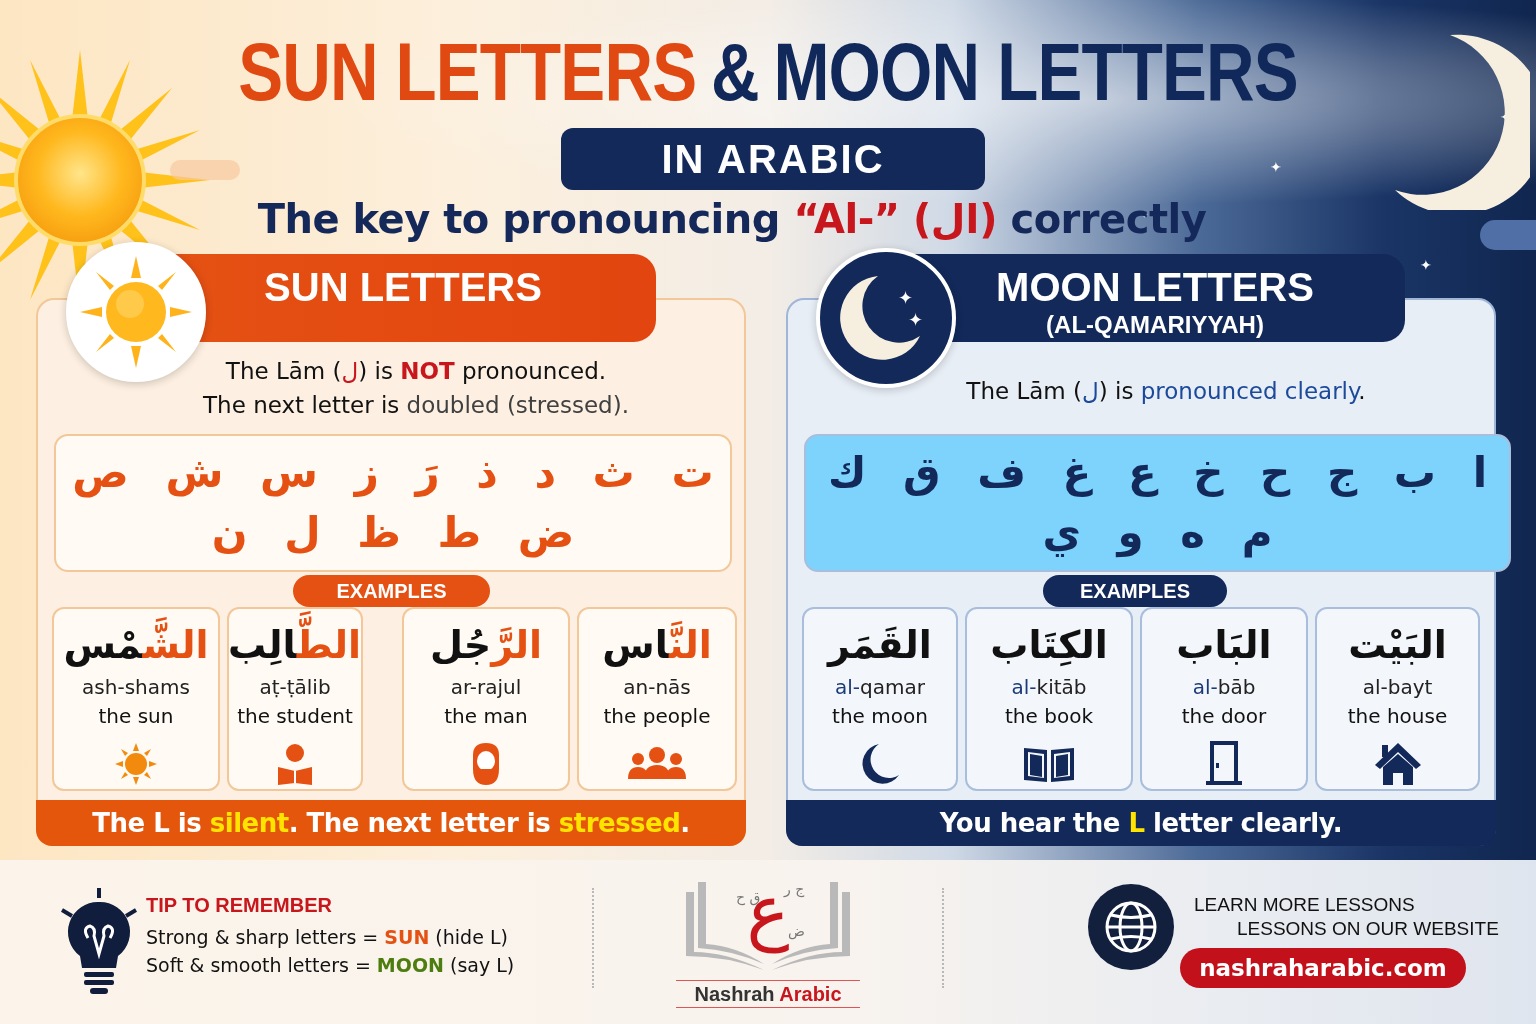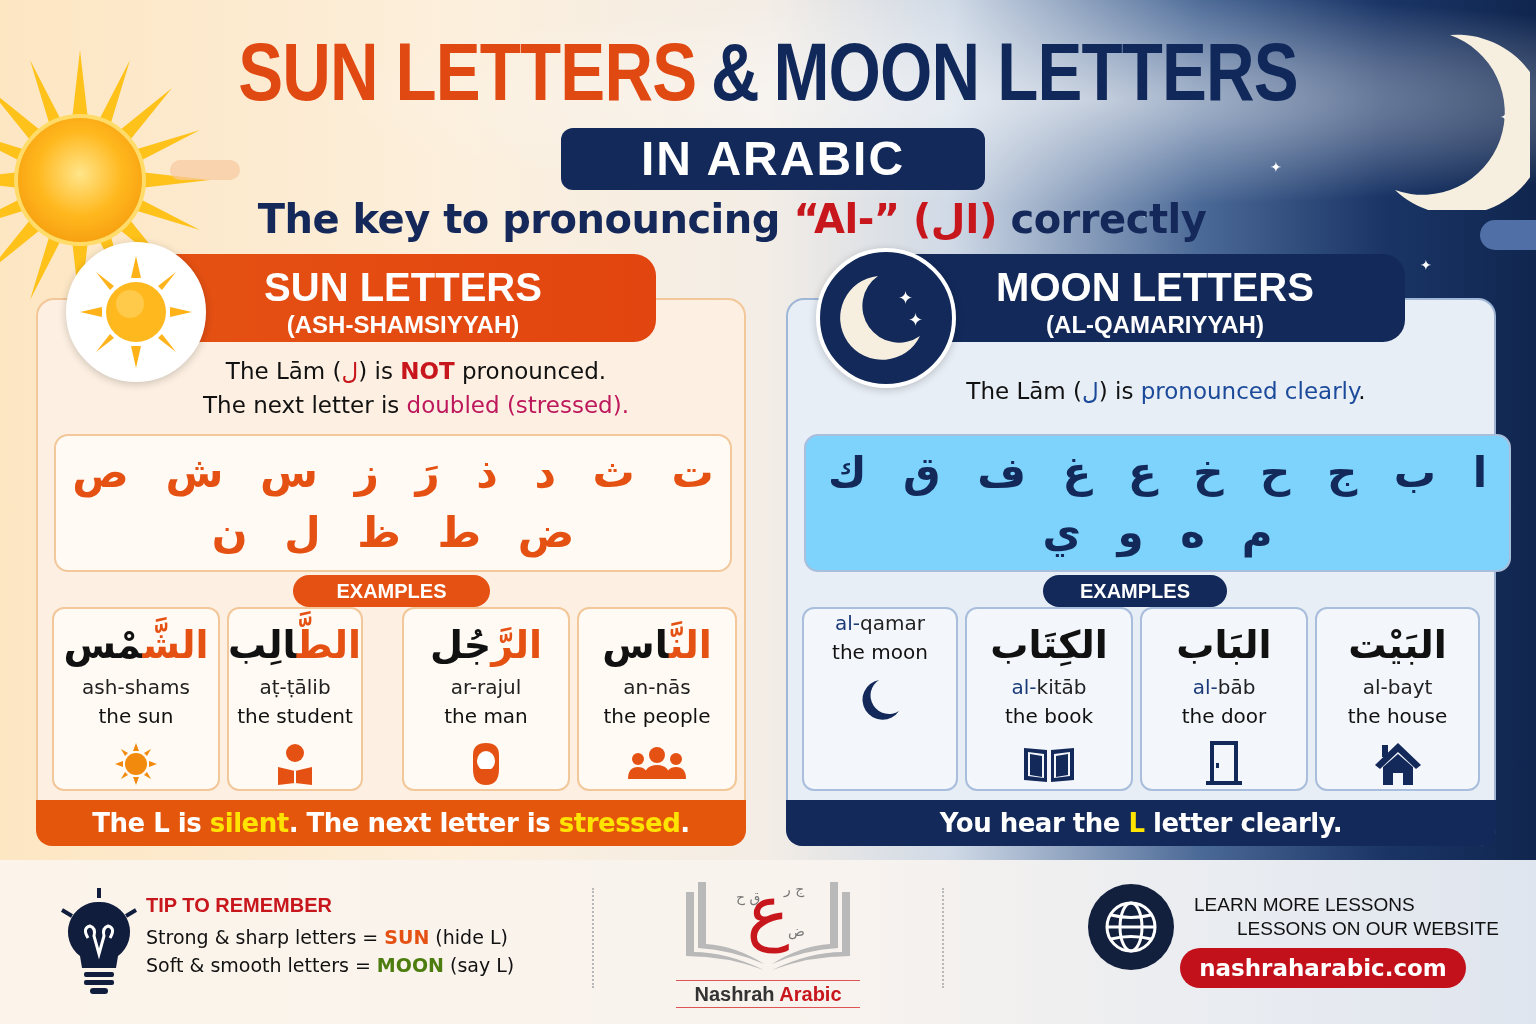--- a/index.html
+++ b/index.html
@@ -31,21 +31,21 @@
       font-size: 82px; letter-spacing: -1px; line-height: 100px;
       transform: scaleX(0.82); transform-origin: 50% 50%;
     }
     .title .sun-word { color: #e04a12; }
     .title .amp { color: #10285a; margin: 0 18px; }
     .title .moon-word { color: #10285a; }
 
     .in-arabic {
       position: absolute; left: 561px; top: 128px; width: 424px; height: 62px;
       background: #12295a; border-radius: 12px; color: #fff;
-      font-family: "Liberation Sans", sans-serif; font-weight: 700; font-size: 48px;
+      font-family: "Liberation Sans", sans-serif; font-weight: 700; font-size: 40px;
       text-align: center; line-height: 62px; letter-spacing: 2px;
     }
     .subtitle {
       position: absolute; left: 0; width: 1464px; top: 196px; text-align: center;
       font-family: "DejaVu Sans", sans-serif; font-weight: 700; font-size: 40px; color: #14285a;
       letter-spacing: -0.5px;
     }
     .subtitle .hl { color: #c8161d; }
 
     
@@ -75,21 +75,21 @@
     .badge-circle.sun { left: 66px; top: 242px; background: #fff; }
     .badge-circle.moon { left: 816px; top: 248px; background: #12295a; }
 
     .rule-text {
       position: absolute; text-align: center; font-size: 23px; color: #111; line-height: 34px;
       font-family: "DejaVu Sans", sans-serif;
     }
     .rule-text.sun { left: 36px; width: 760px; top: 354px; }
     .rule-text.moon { left: 786px; width: 760px; top: 374px; }
     .rule-text .red { color: #c8161d; font-weight: 700; }
-    .rule-text .orange { color: #be185d; }
+    .rule-text .orange { color: #404040; }
     .rule-text .blue { color: #1b4a9a; }
 
     .letters-box {
       position: absolute; top: 434px; height: 138px; border-radius: 14px; border: 2px solid;
     }
     .letters-box.sun { left: 54px; width: 678px; background: #fffaf3; border-color: #f2c79a; }
     .letters-box.moon { left: 804px; width: 707px; background: #7dd3fc; border-color: #a9bedc; }
     .letters-row {
       position: absolute; left: 0; width: 100%; direction: rtl; text-align: center;
       font-family: "DejaVu Sans", sans-serif; font-weight: 700; font-size: 42px; word-spacing: 22px;
@@ -211,21 +211,20 @@
   <span class="sun-word">SUN LETTERS</span><span class="amp">&amp;</span><span class="moon-word">MOON LETTERS</span>
 </div>
 <div class="in-arabic">IN ARABIC</div>
 <div class="subtitle">
   <span>The key to pronouncing </span><span class="hl">“Al-”</span> <span class="hl">(ال)</span><span> correctly</span>
 </div>
 
 <div class="panel sun"></div>
 <div class="panel-header sun">
   <div class="h1">SUN LETTERS</div>
-  <div class="h2">(ASH-SHAMSIYYAH)</div>
 </div>
 <div class="badge-circle sun">
   <svg width="132" height="132" viewBox="0 0 132 132">
     <g fill="#ffb21a">
       <polygon points="66,10 71,32 61,32"></polygon>
       <polygon points="66,122 71,100 61,100"></polygon>
       <polygon points="10,66 32,61 32,71"></polygon>
       <polygon points="122,66 100,61 100,71"></polygon>
       <polygon points="26,26 44,40 40,44"></polygon>
       <polygon points="106,26 88,40 92,44"></polygon>
@@ -327,20 +326,21 @@
 <div class="rule-text moon">
   <span>The Lām (</span><span class="blue">ل</span><span>) is </span><span class="blue">pronounced clearly</span><span>.</span>
 </div>
 <div class="letters-box moon">
   <div class="letters-row r1">ا ب ج ح خ ع غ ف ق ك</div>
   <div class="letters-row r2">م ه و ي</div>
 </div>
 <div class="examples-pill moon">EXAMPLES</div>
 
 <div class="ex-card moon" style="left:802px;width:156px;">
+  <div class="ar">القَمَر</div>
   <div class="tr"><span class="al">al-</span><span>qamar</span></div>
   <div class="en">the moon</div>
   <div class="ico">
       <svg width="46" height="46" viewBox="0 0 46 46">
         <path d="M22,3 A20,20 0 1,0 42,34 A16,16 0 1,1 22,3 Z" fill="#12295a"></path>
       </svg>
     </div>
 </div>
 <div class="ex-card moon" style="left:965px;width:168px;">
   <div class="ar">الكِتَاب</div>

